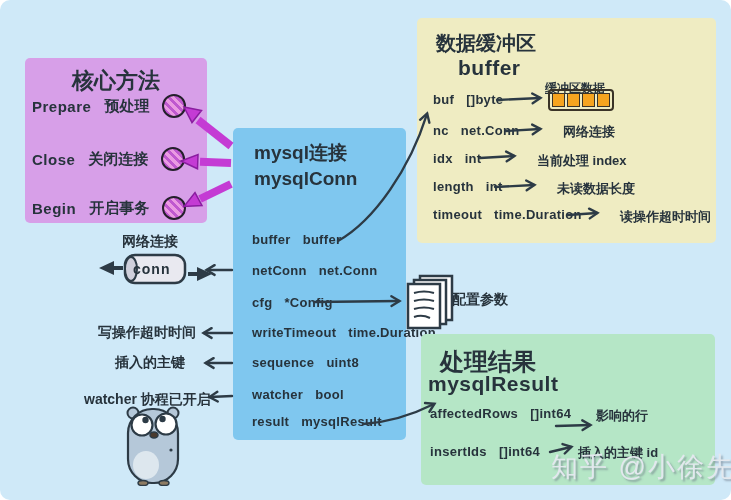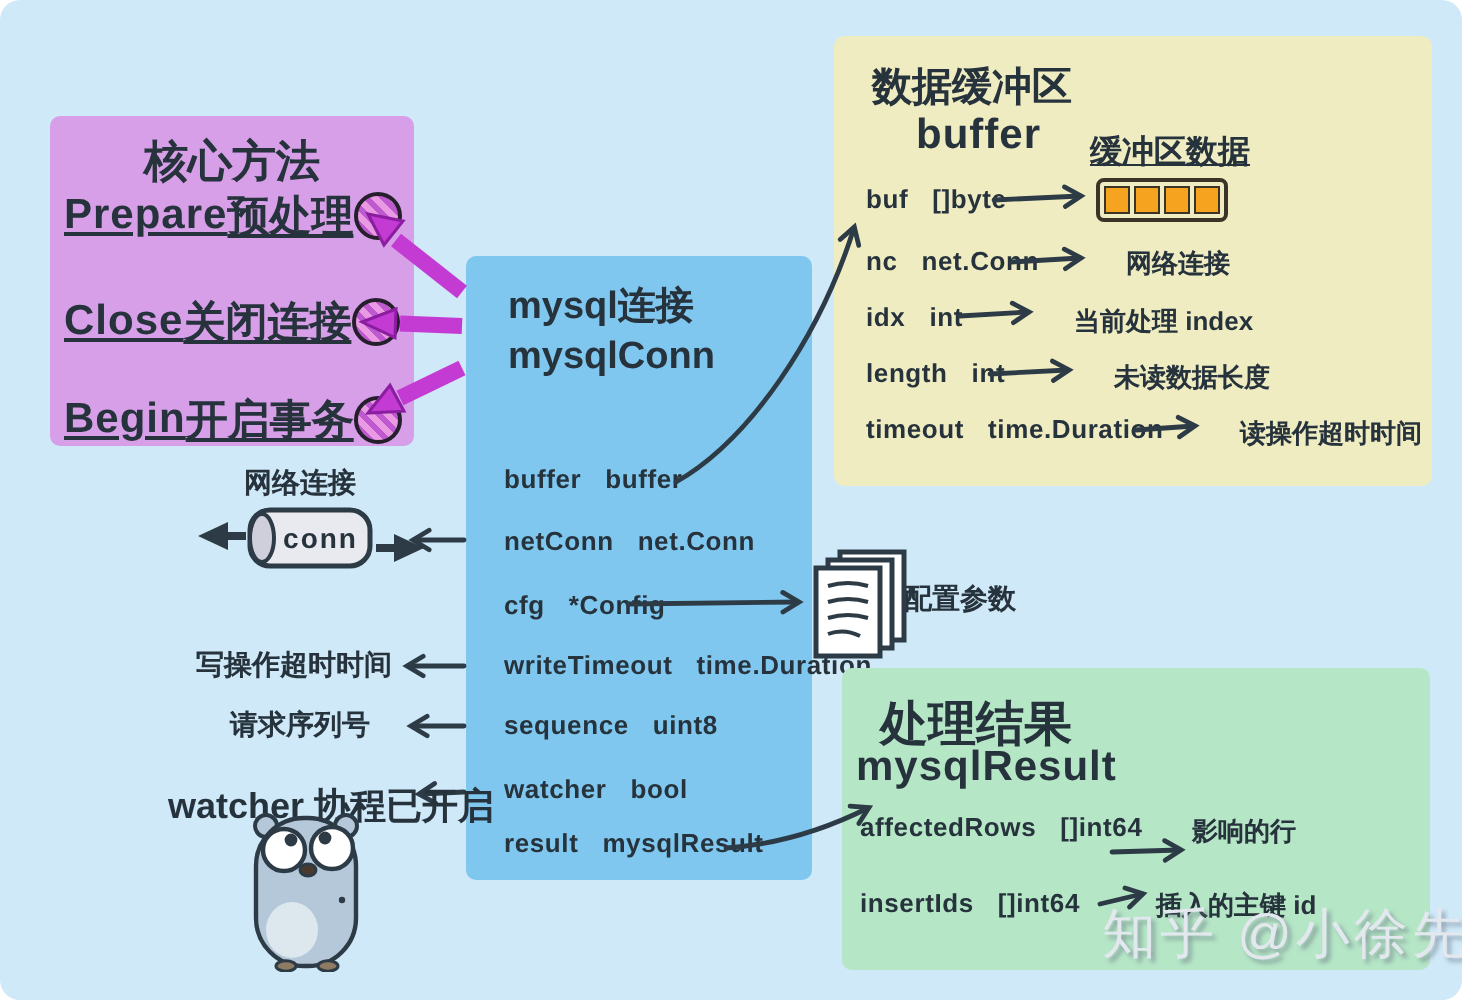--- a/index.html
+++ b/index.html
@@ -9,37 +9,37 @@
     font-family:"Liberation Sans","DejaVu Sans",sans-serif;
     color:#27333c;
   }
   .box{position:absolute;border-radius:5px;z-index:1;}
   #core-box{left:25px;top:58px;width:182px;height:165px;background:#d79fe8;}
   #conn-box{left:233px;top:128px;width:173px;height:312px;background:#7fc7ef;}
   #buffer-box{left:417px;top:18px;width:299px;height:225px;background:#efecc2;}
   #result-box{left:421px;top:334px;width:294px;height:151px;background:#b5e6c6;}
   .box-title{position:absolute;font-weight:bold;white-space:nowrap;}
   #core-title{left:0;right:0;top:8px;text-align:center;font-size:22px;}
-  .method-row{position:absolute;left:7px;display:flex;align-items:center;gap:0;font-size:21px;white-space:nowrap;text-decoration:underline;}
+  .method-row{position:absolute;left:7px;display:flex;align-items:center;gap:13px;font-size:15px;white-space:nowrap;}
   .method-name{font-weight:600;letter-spacing:.5px;}
   .method-desc{font-weight:bold;}
   .hcircle{width:20px;height:20px;border-radius:50%;border:2.5px solid #241f2b;
     background:repeating-linear-gradient(45deg,#ea9ae2 0 3px,#bf59cf 3px 6px);}
   .struct-title{position:absolute;font-weight:bold;font-size:19px;white-space:nowrap;}
   .struct-sub{position:absolute;font-weight:bold;font-size:21px;letter-spacing:.5px;white-space:nowrap;}
   .field-row{position:absolute;display:flex;gap:12px;font-size:13px;font-weight:600;
     letter-spacing:.3px;white-space:nowrap;z-index:3;}
   .field-desc{position:absolute;font-weight:bold;font-size:13px;letter-spacing:0;}
   .side-label{position:absolute;font-weight:bold;font-size:14px;white-space:nowrap;z-index:3;}
   .hand{font-weight:600;letter-spacing:.4px;}
   #buffer-cells{position:absolute;left:548px;top:89px;display:flex;gap:2px;padding:2px;
     border:2.5px solid #3a3327;border-radius:4px;z-index:3;}
   #buffer-cells span{width:11px;height:12px;background:#f6a41f;border:1.5px solid #3a3327;}
-  #cells-label{position:absolute;left:545px;top:66px;font-size:16px;font-weight:bold;z-index:3;text-decoration:underline;}
-  #conn-label{position:absolute;left:133px;top:261px;width:46px;text-align:right;
+  #cells-label{position:absolute;left:545px;top:80px;font-size:12px;font-weight:bold;z-index:3;text-decoration:underline;}
+  #conn-label{position:absolute;left:133px;top:261px;width:46px;text-align:left;
     font-size:14px;font-weight:600;letter-spacing:1px;z-index:4;}
   #watermark{position:absolute;left:551px;top:449px;font-size:27px;letter-spacing:2px;
     color:#e3e8ee;text-shadow:2px 2px 2px rgba(100,112,128,.55);z-index:5;white-space:nowrap;}
   svg.layer{position:absolute;left:0;top:0;z-index:2;pointer-events:none;}
   #doc-icon{position:absolute;left:406px;top:274px;z-index:3;}
   #gopher{position:absolute;left:116px;top:402px;z-index:3;}
 </style>
 </head>
 <body>
 
@@ -137,22 +137,22 @@
     <div class="field-row" style="left:9px;top:110px">
       <span>insertIds</span>
       <span>[]int64</span>
       <span class="field-desc" style="left:148px;top:0">插入的主键 id</span>
     </div>
   </div>
 
   <div class="side-label" style="left:122px;top:233px">网络连接</div>
   <div id="conn-label" class="hand">conn</div>
   <div class="side-label" style="left:98px;top:324px">写操作超时时间</div>
-  <div class="side-label" style="left:115px;top:354px">请求序列号</div>
-  <div class="side-label" style="left:84px;top:391px;font-size:18px">watcher 协程已开启</div>
+  <div class="side-label" style="left:115px;top:354px">插入的主键</div>
+  <div class="side-label" style="left:84px;top:391px;font-size:14px">watcher 协程已开启</div>
   <div class="side-label" style="left:452px;top:291px">配置参数</div>
   <div id="cells-label">缓冲区数据</div>
   <div id="buffer-cells">
     <span></span>
       <span></span>
       <span></span>
       <span></span>
   </div>
   <div id="watermark">知乎 @小徐先生</div>
 

